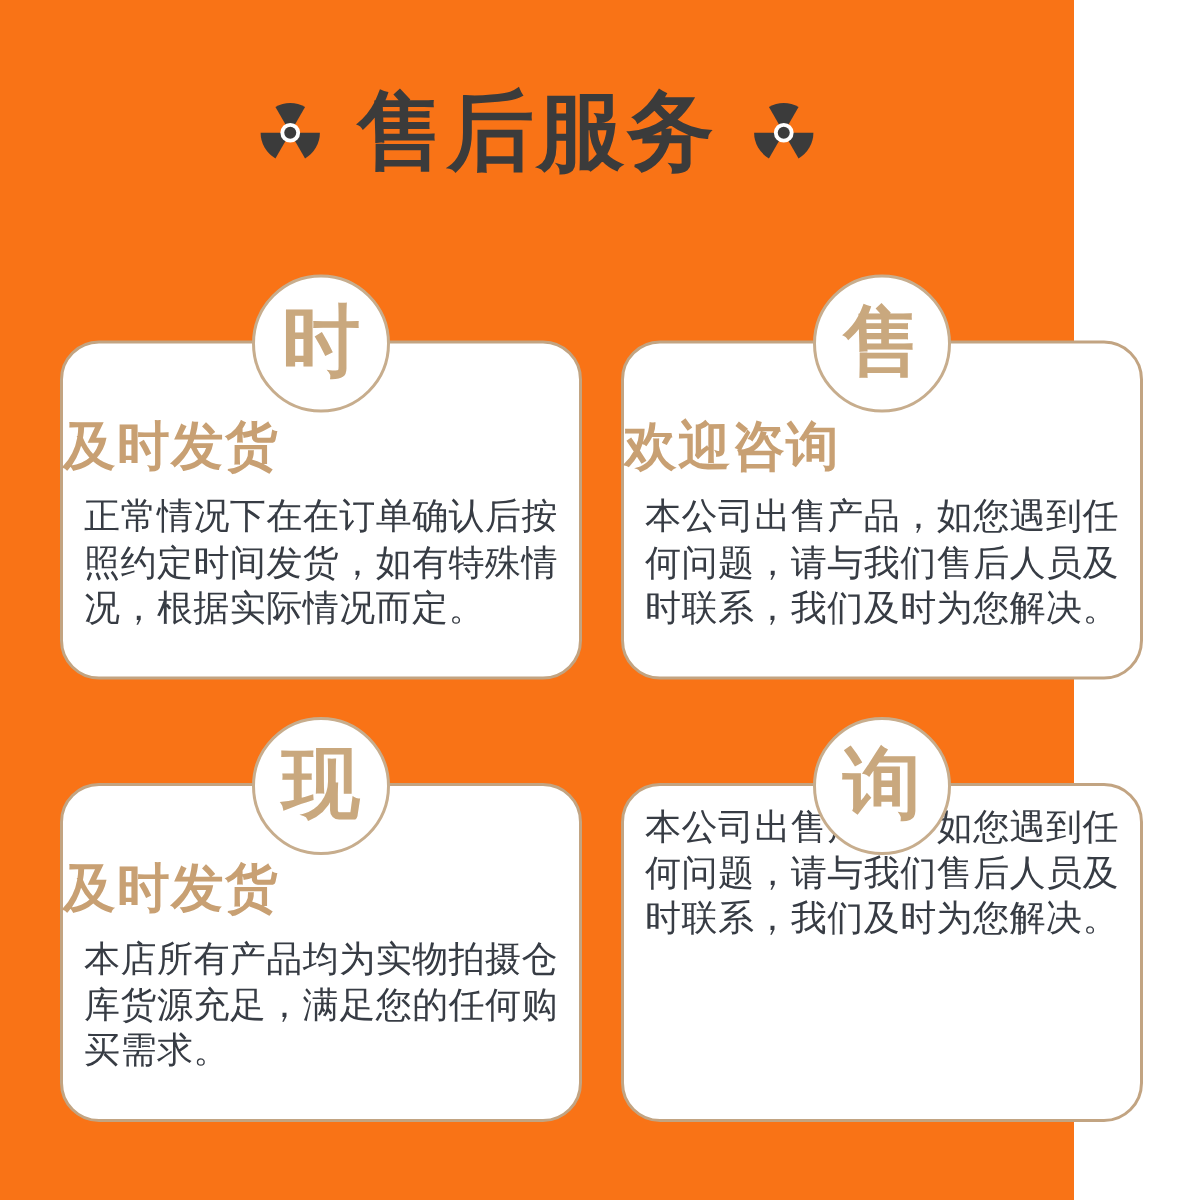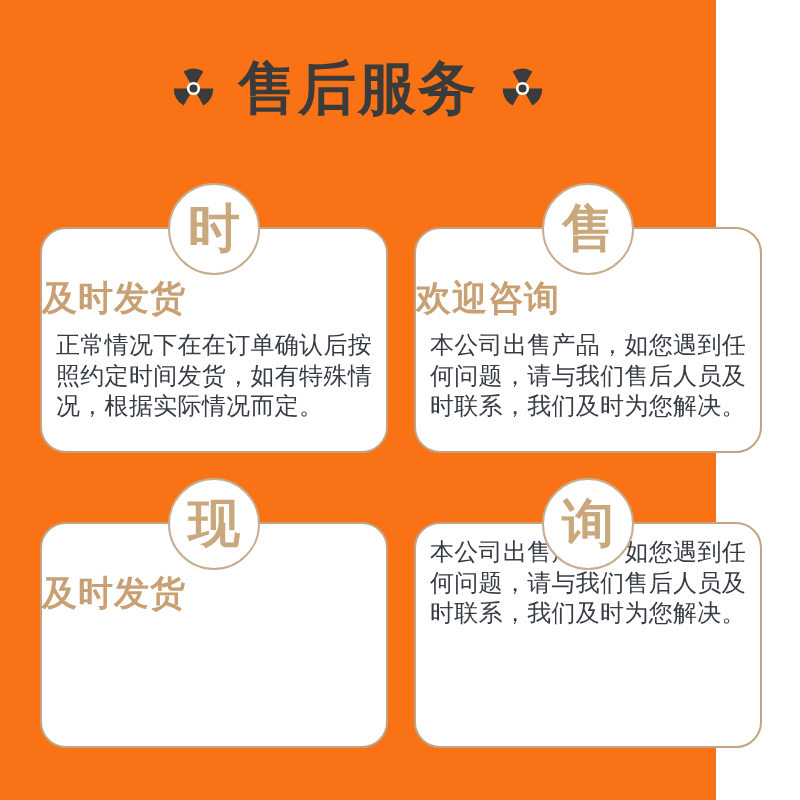--- a/index.html
+++ b/index.html
@@ -102,20 +102,21 @@
     </div>
     <div class="card-heading">欢迎咨询</div>
     <div class="card-body">本公司出售产品，如您遇到任何问题，请与我们售后人员及时联系，我们及时为您解决。</div>
   </div>
 
   <div class="card card-3">
     <div class="badge">
       <span class="badge-char">现</span>
     </div>
     <div class="card-heading">及时发货</div>
+    <div class="card-body">本店所有产品均为实物拍摄仓库货源充足，满足您的任何购买需求。</div>
   </div>
 
   <div class="card card-4">
     <div class="badge">
       <span class="badge-char">询</span>
     </div>
     <div class="card-body">本公司出售产品，如您遇到任何问题，请与我们售后人员及时联系，我们及时为您解决。</div>
   </div>
 
 </div>

